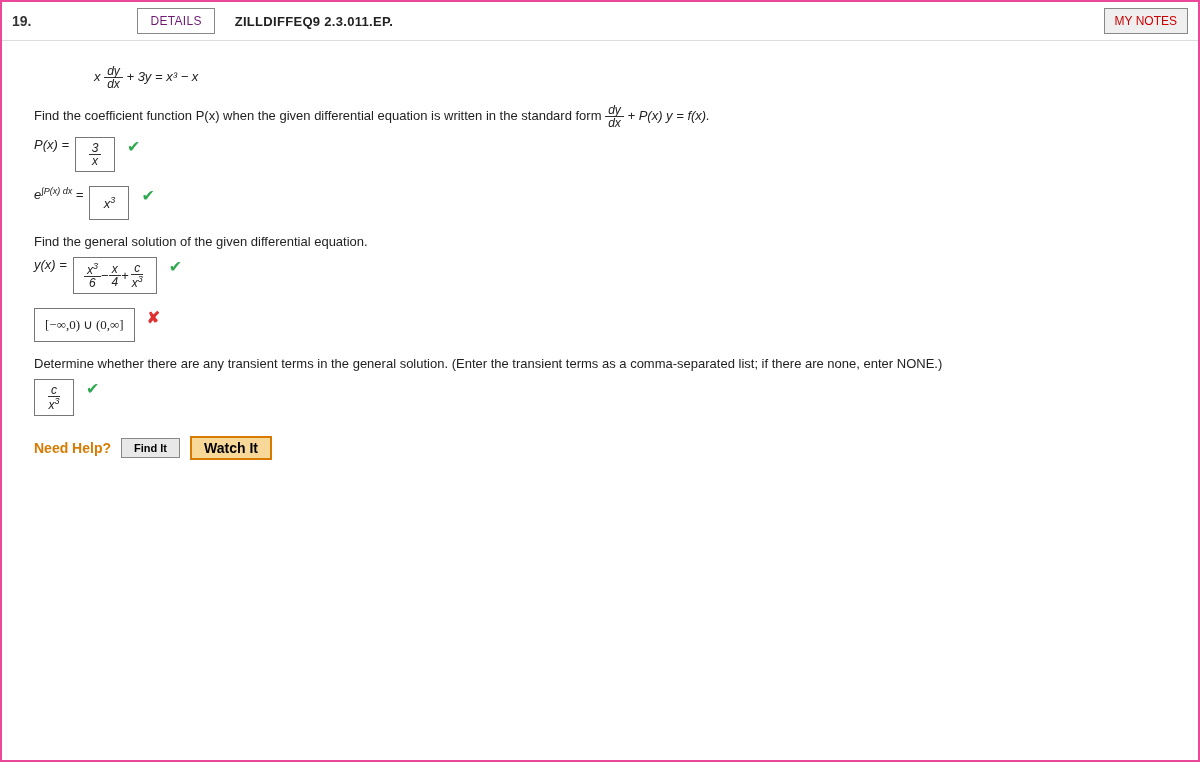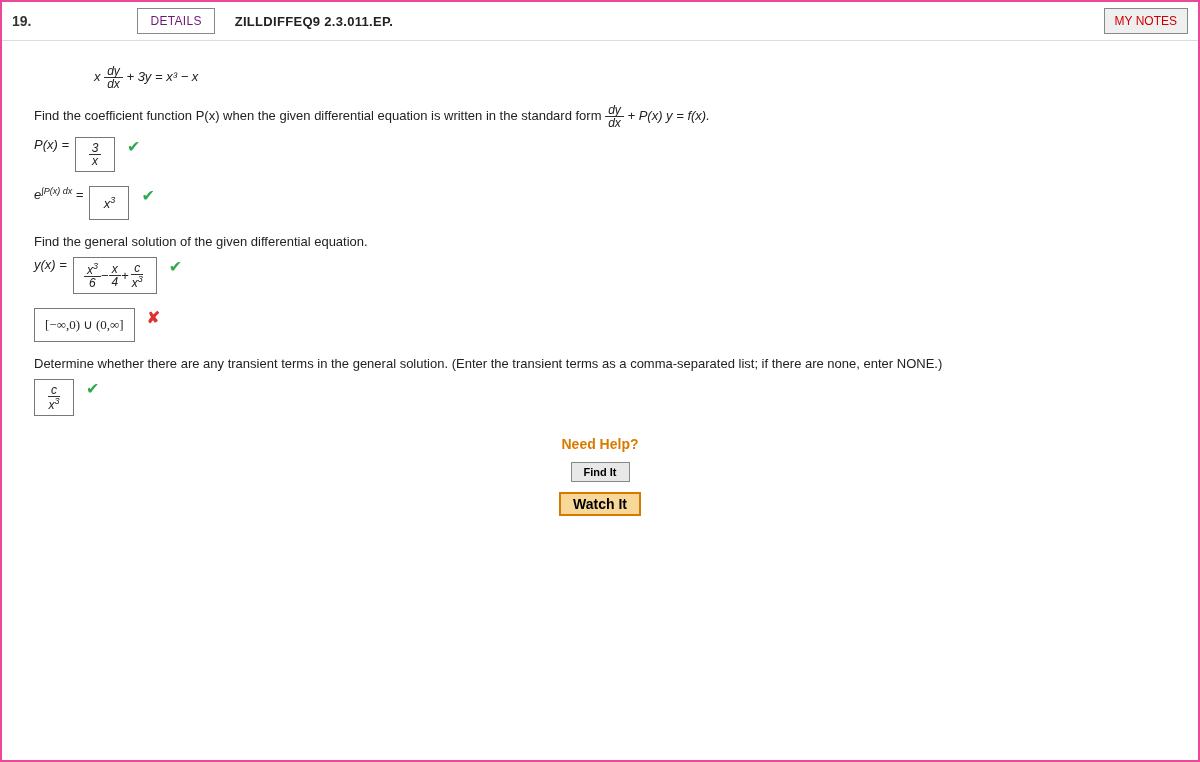--- a/index.html
+++ b/index.html
@@ -87,21 +87,20 @@
     line-height: 1;
   }
   .frac .num { border-bottom: 1px solid #333; padding: 0 3px; font-size: 12px; }
   .frac .den { padding: 0 3px; font-size: 12px; }
   .ital { font-style: italic; }
   .need-help {
     display: flex;
     align-items: center;
     gap: 10px;
     margin-top: 20px;
-    flex-direction: column;
   }
   .need-help-label {
     color: #d97a00;
     font-weight: bold;
     font-size: 14px;
   }
   .help-btn {
     border: 1px solid #888;
     background: #e8e8e8;
     padding: 3px 12px;

